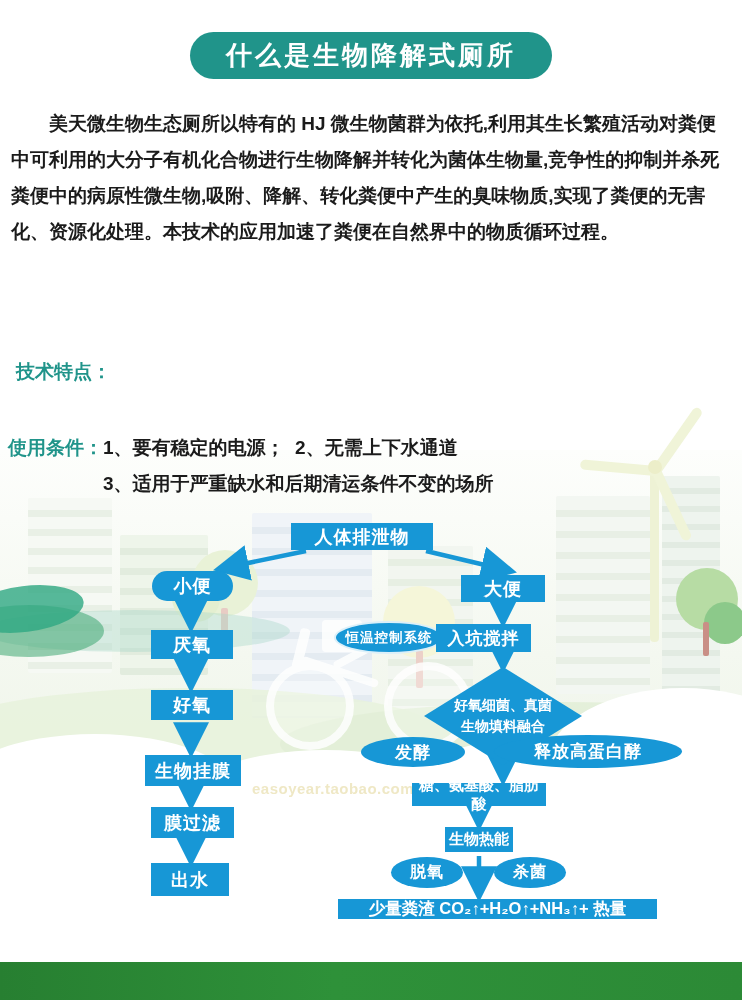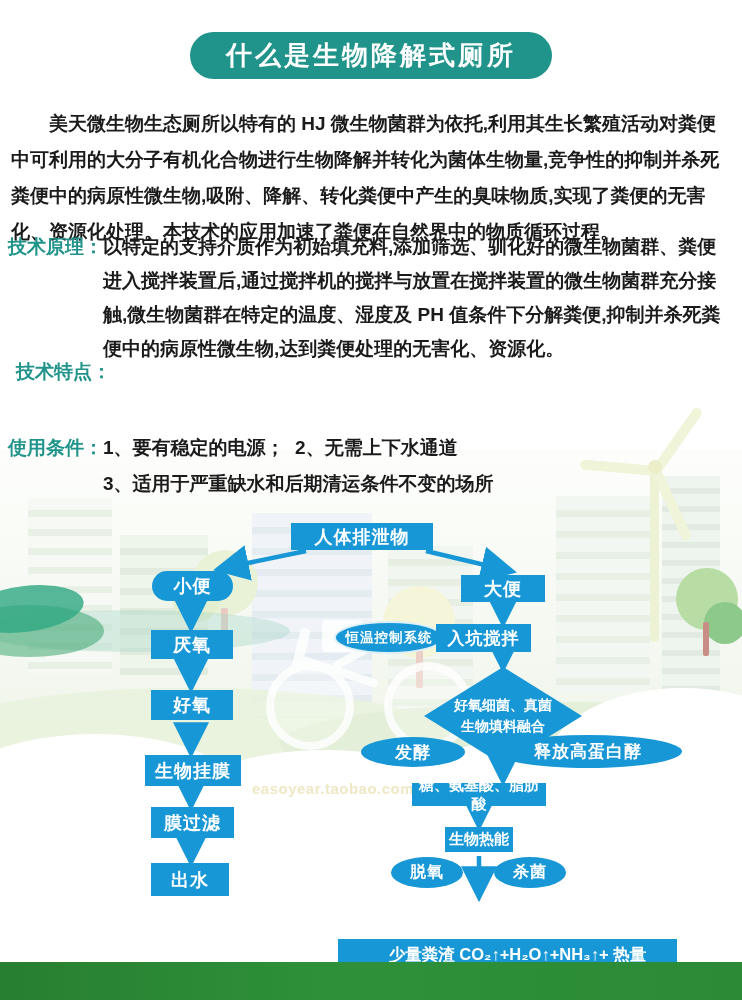--- a/index.html
+++ b/index.html
@@ -94,26 +94,20 @@
 </style>
 </head>
 <body>
 
 <div class="page">
 
   <div class="title-pill">什么是生物降解式厕所</div>
 
   <p class="intro">美天微生物生态厕所以特有的 HJ 微生物菌群为依托,利用其生长繁殖活动对粪便中可利用的大分子有机化合物进行生物降解并转化为菌体生物量,竞争性的抑制并杀死粪便中的病原性微生物,吸附、降解、转化粪便中产生的臭味物质,实现了粪便的无害化、资源化处理。本技术的应用加速了粪便在自然界中的物质循环过程。</p>
 
-  <div class="section sec-principle">
-    <div class="sec-label">技术原理：</div>
-    <div class="sec-body">
-      <div class="ln">以特定的支持介质作为初始填充料,添加筛选、驯化好的微生物菌群、粪便进入搅拌装置后,通过搅拌机的搅拌与放置在搅拌装置的微生物菌群充分接触,微生物菌群在特定的温度、湿度及 PH 值条件下分解粪便,抑制并杀死粪便中的病原性微生物,达到粪便处理的无害化、资源化。</div>
-    </div>
-  </div>
 
   <div class="section sec-features">
     <div class="sec-label">技术特点：</div>
   </div>
 
   <div class="section sec-conditions">
     <div class="sec-label">使用条件：</div>
     <div class="sec-body">
       <div class="ln">1、要有稳定的电源；  2、无需上下水通道</div>
       <div class="ln">3、适用于严重缺水和后期清运条件不变的场所</div>
@@ -195,17 +189,17 @@
   </div>
   <div class="n ell" style="left:361px;top:737px;width:104px;height:30px;font-size:17px;">发酵</div>
   <div class="n ell" style="left:494px;top:735px;width:188px;height:33px;font-size:17px;">释放高蛋白酵</div>
   <div class="n" style="left:145px;top:755px;width:96px;height:31px;font-size:18px;">生物挂膜</div>
   <div class="n" style="left:412px;top:783px;width:134px;height:23px;font-size:15px;letter-spacing:0;">糖、氨基酸、脂肪酸</div>
   <div class="n" style="left:151px;top:807px;width:83px;height:31px;font-size:18px;">膜过滤</div>
   <div class="n" style="left:445px;top:827px;width:68px;height:25px;font-size:15px;letter-spacing:0;">生物热能</div>
   <div class="n ell" style="left:391px;top:857px;width:72px;height:31px;font-size:16px;">脱氧</div>
   <div class="n ell" style="left:494px;top:857px;width:72px;height:31px;font-size:16px;">杀菌</div>
   <div class="n" style="left:151px;top:863px;width:78px;height:33px;font-size:18px;">出水</div>
-  <div class="n" style="left:338px;top:939px;width:319px;height:32px;font-size:16.5px;letter-spacing:0;padding-left:20px;">少量粪渣 CO₂↑+H₂O↑+NH₃↑+ 热量</div>
+  <div class="n" style="left:338px;top:899px;width:319px;height:20px;font-size:16.5px;letter-spacing:0;">少量粪渣 CO₂↑+H₂O↑+NH₃↑+ 热量</div>
 
   <div class="footer-bar"></div>
 
 </div>
 
 </body></html>

